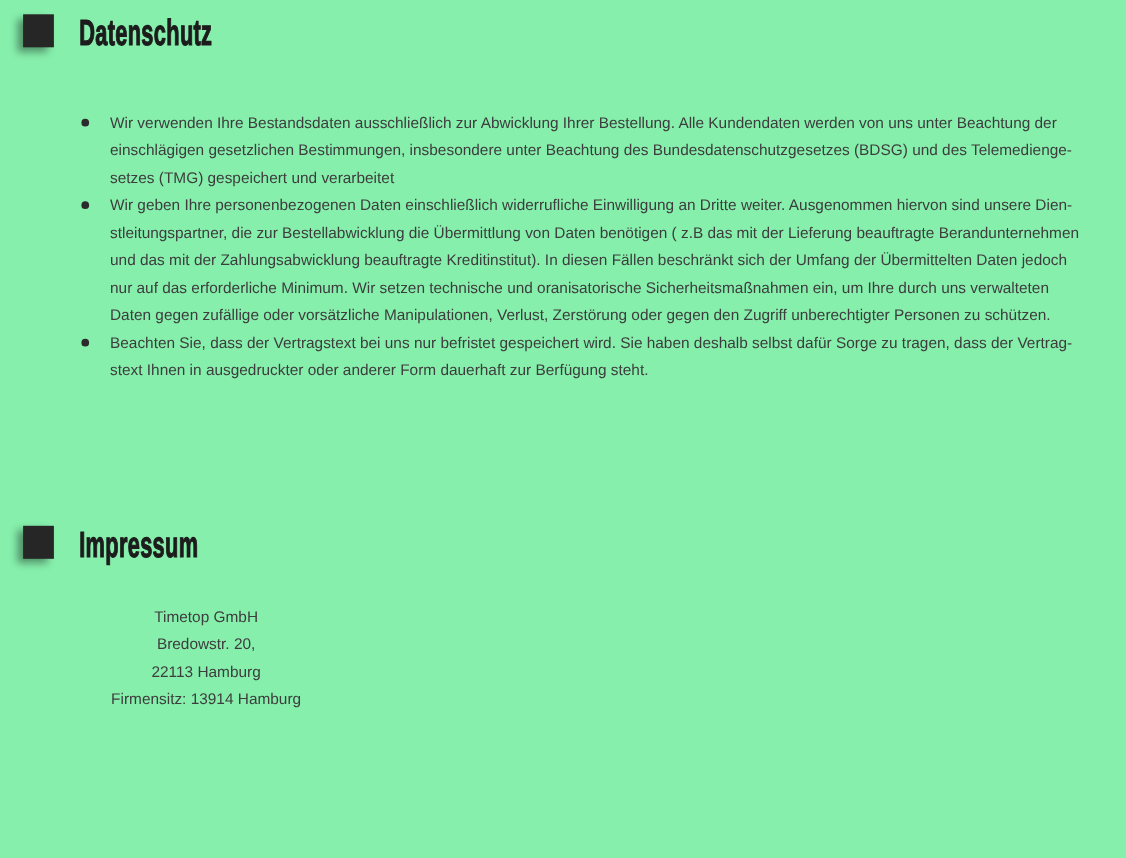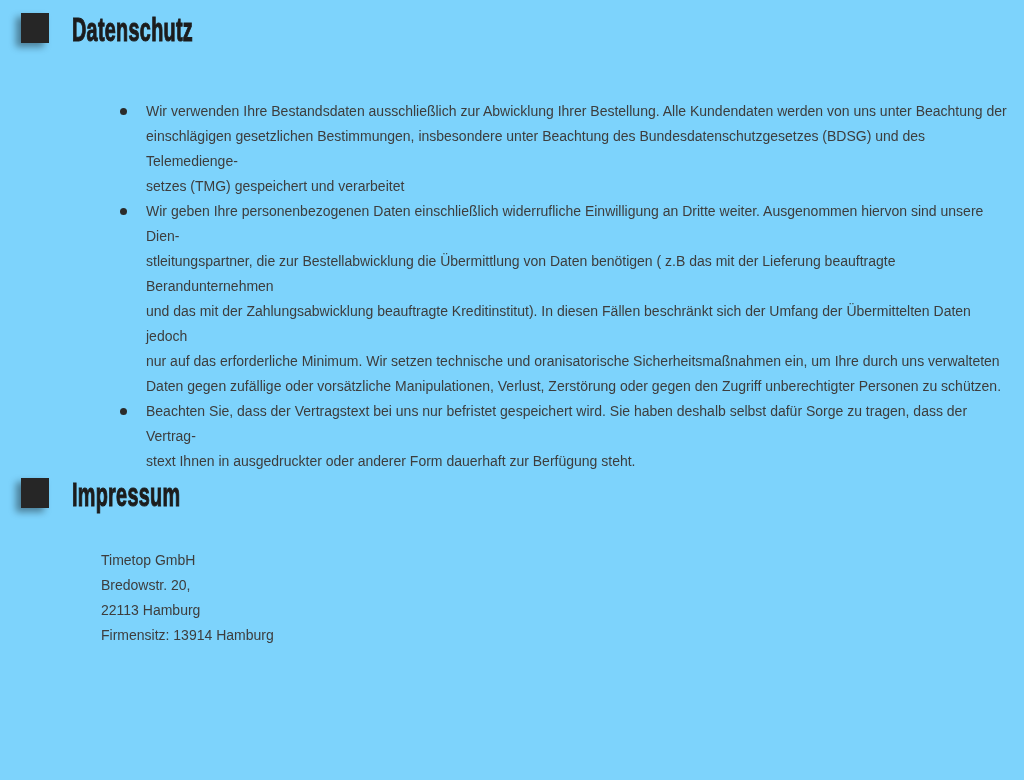--- a/index.html
+++ b/index.html
@@ -10,21 +10,21 @@
   body {
     width: 1024px;
     height: 780px;
     position: relative;
     font-family: "Liberation Sans", "DejaVu Sans", sans-serif;
     overflow: hidden;
   }
   .page {
     position: absolute;
     inset: 0;
-    background: #7dd3fc;
+    background: #86efac;
   }
   
   .square {
     position: absolute;
     left: 21px;
     width: 28px;
     height: 30px;
     background: #262626;
     box-shadow: -5px 4px 7px rgba(0,0,0,0.40);
   }
@@ -56,42 +56,41 @@
     margin: 0;
     padding: 0;
     list-style: none;
     font-size: 14px;
     line-height: 25px;
     color: #3d3d3d;
   }
   .bullets li {
     position: relative;
     white-space: pre-line;
-    margin-left: 46px;
   }
   .bullets li::before {
     content: "";
     position: absolute;
     left: -26px;
     top: 9px;
     width: 7px;
     height: 7px;
     border-radius: 50%;
     background: #2b2b2b;
   }
   
   .address {
     position: absolute;
     left: 101px;
     top: 548px;
     font-size: 14px;
     line-height: 25px;
     color: #3d3d3d;
   }
-  .address div { white-space: pre; }
+  .address div { white-space: pre; text-align: center; }
 </style>
 </head>
 <body>
 
 <div class="page">
 
   <section>
     <span class="square s1"></span>
     <h1 class="heading h1">Datenschutz</h1>
 

